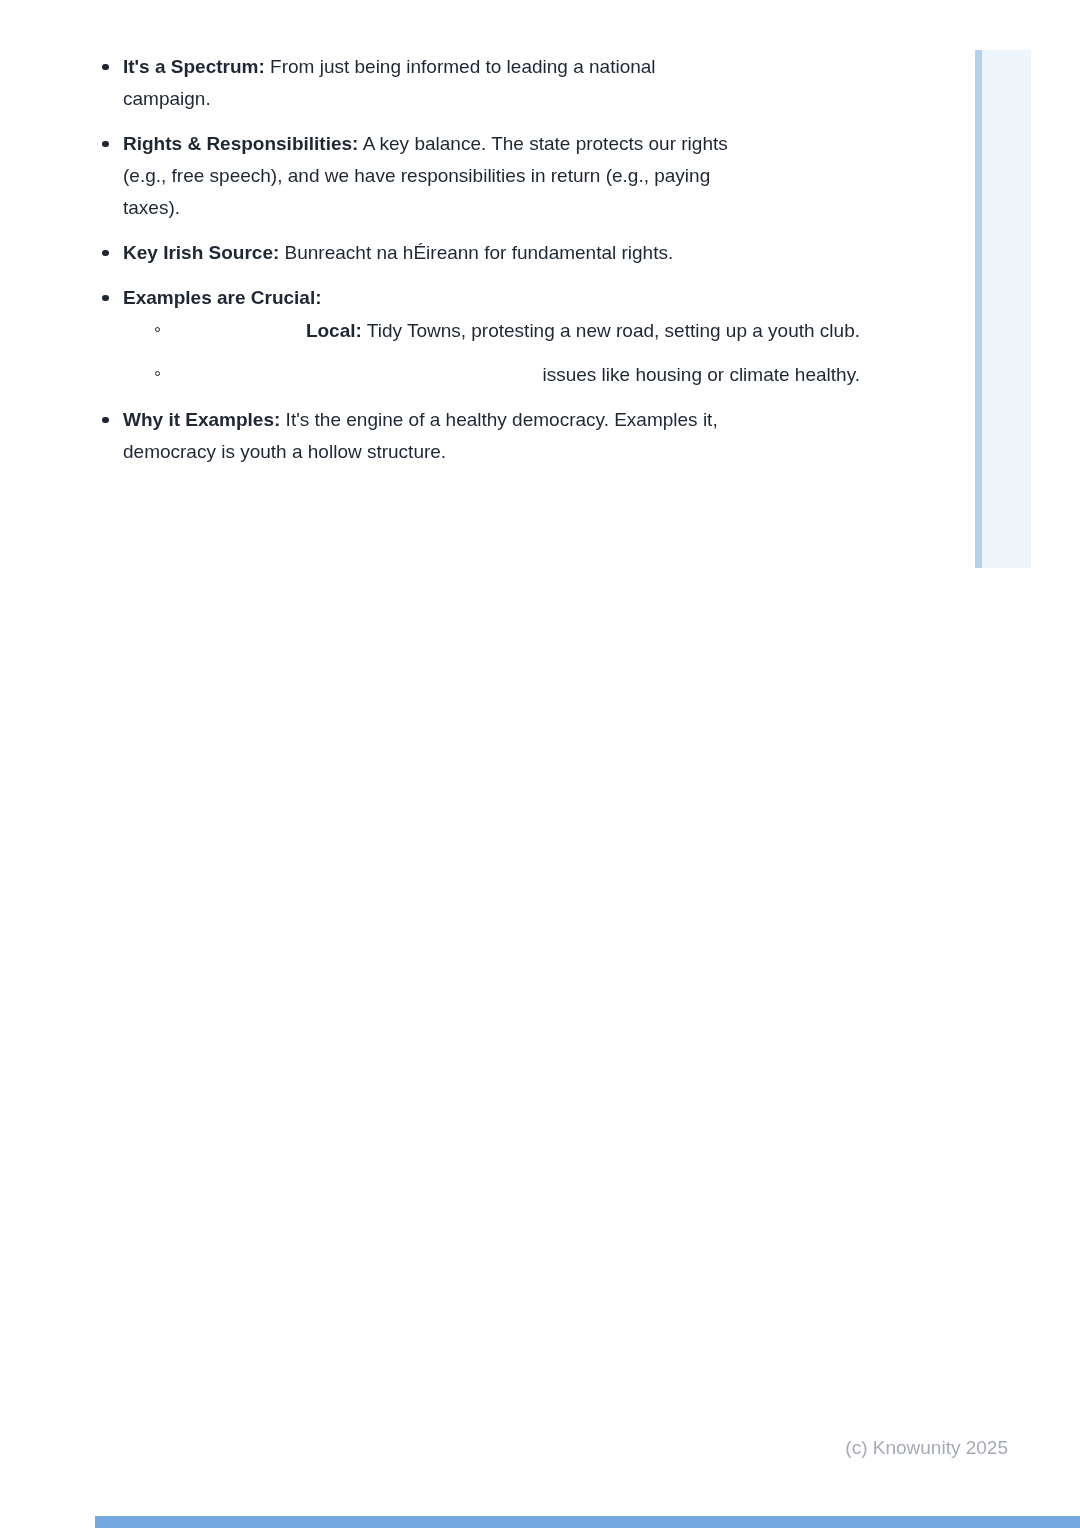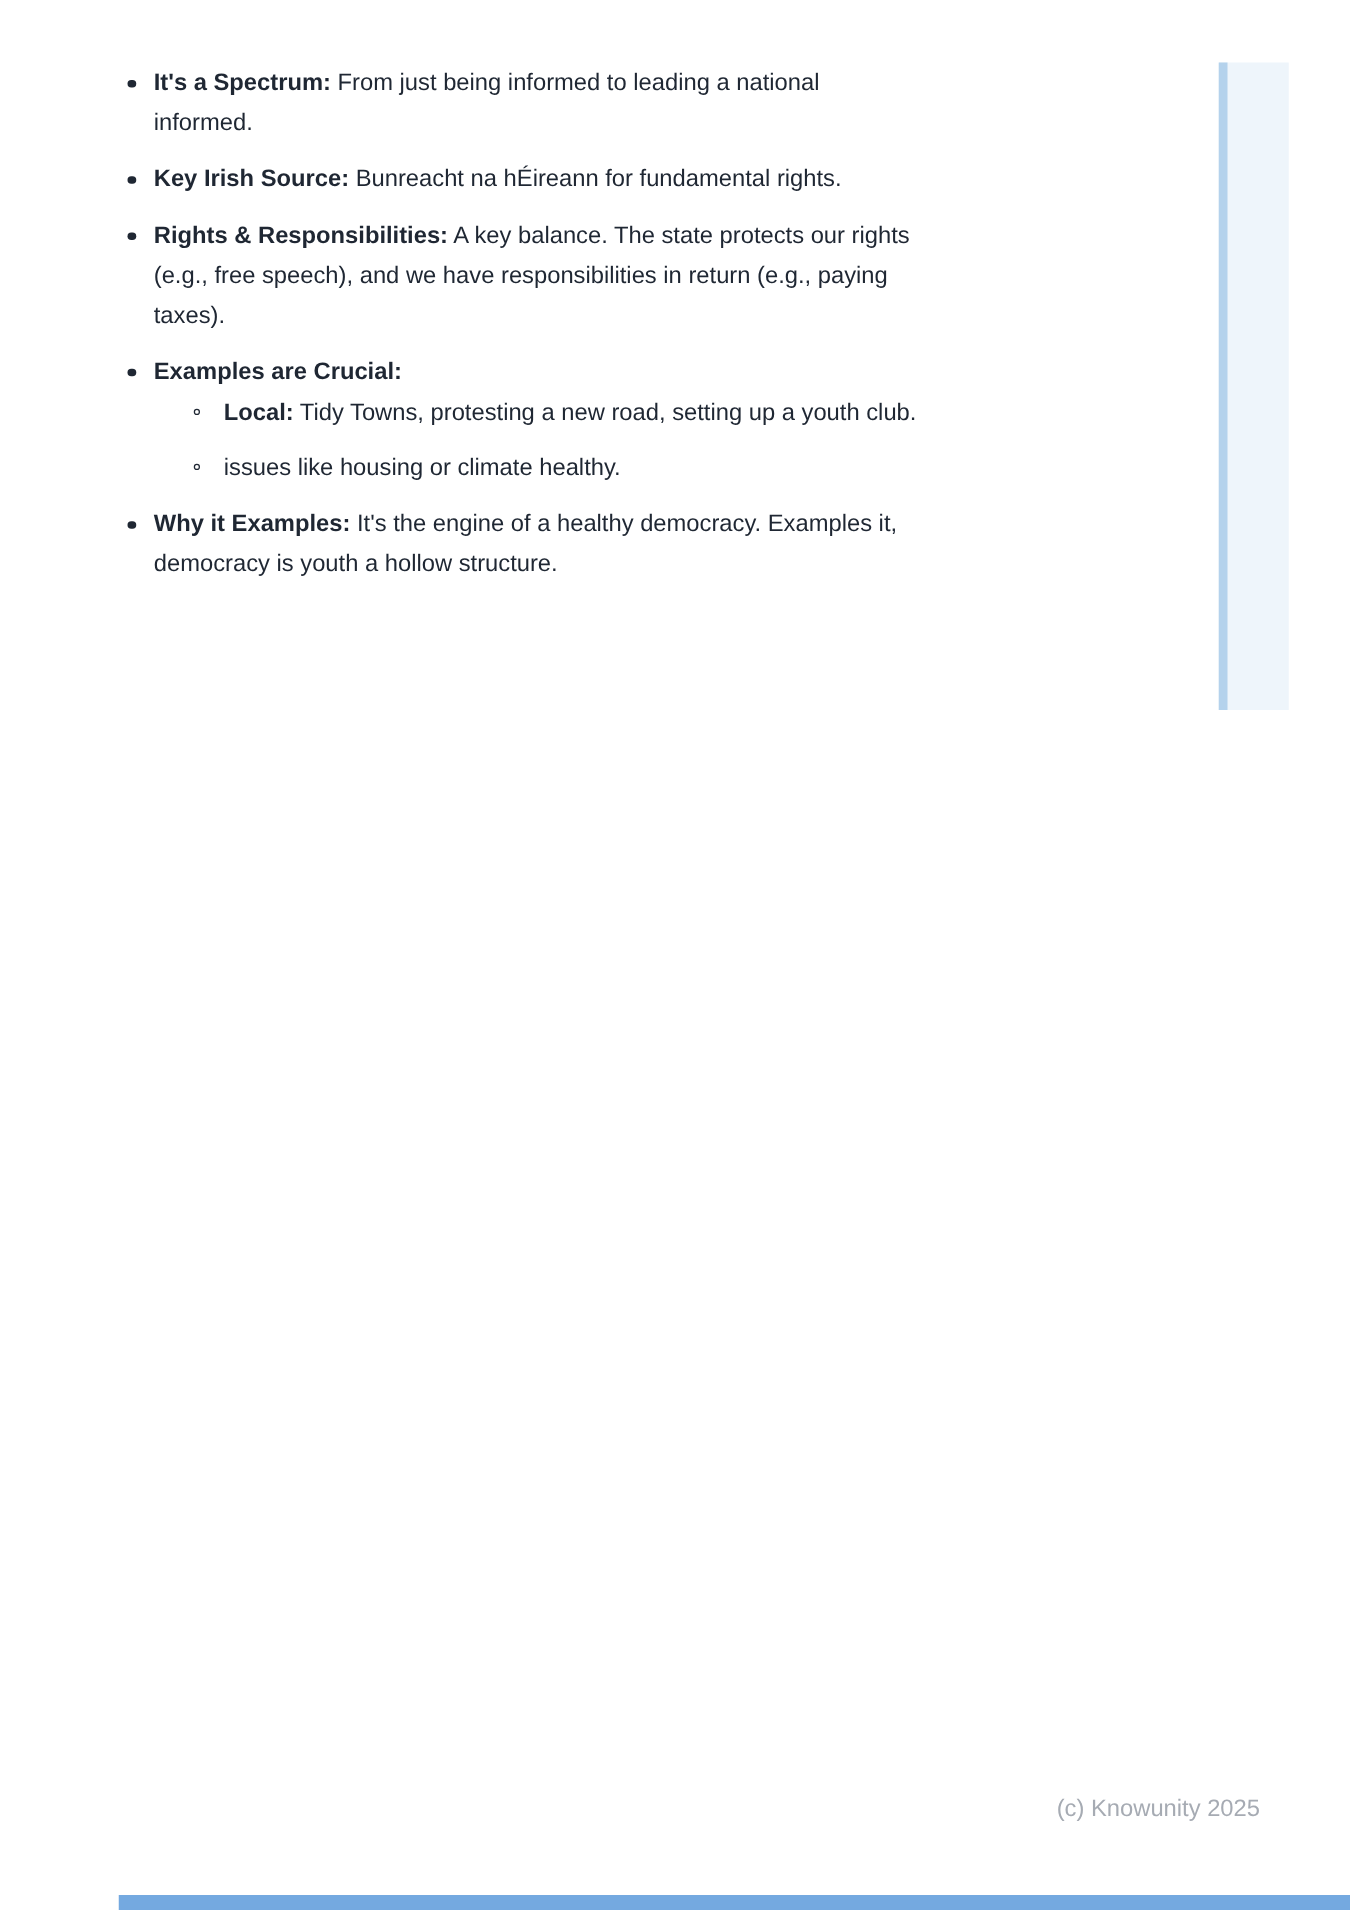--- a/index.html
+++ b/index.html
@@ -43,20 +43,21 @@
     border-radius:50%;
     background:var(--text);
   }
   ul.sub{list-style:none;margin-top:1px;}
   li.subitem{
     position:relative;
     margin-left:23px;
     padding-left:33px;
     margin-top:12px;
     margin-bottom:12px;
+    text-align:right;
   }
   li.subitem:first-child{margin-top:0;}
   .bullet-ring{
     position:absolute;
     left:9px;
     top:12px;
     width:5px;
     height:5px;
     border:1.5px solid var(--text);
     border-radius:50%;
@@ -100,33 +101,33 @@
 <body>
 
 <div class="page">
 
   <div class="content">
     <ul class="main">
 
       <li class="item">
         <span class="bullet-dot"></span>
         <div><span class="lead">It's a Spectrum:</span><span> From just being informed to leading a national</span></div>
-        <div>informed.</div>
-      </li>
-
-      <li class="item">
-        <span class="bullet-dot"></span>
-        <div><span class="lead">Key Irish Source:</span><span> Bunreacht na hÉireann for fundamental rights.</span></div>
+        <div>campaign.</div>
       </li>
 
       <li class="item">
         <span class="bullet-dot"></span>
         <div><span class="lead">Rights &amp; Responsibilities:</span><span> A key balance. The state protects our rights</span></div>
         <div>(e.g., free speech), and we have responsibilities in return (e.g., paying</div>
         <div>taxes).</div>
+      </li>
+
+      <li class="item">
+        <span class="bullet-dot"></span>
+        <div><span class="lead">Key Irish Source:</span><span> Bunreacht na hÉireann for fundamental rights.</span></div>
       </li>
 
       <li class="item">
         <span class="bullet-dot"></span>
         <div><span class="lead">Examples are Crucial:</span><span></span></div>
         <ul class="sub">
           <li class="subitem">
             <span class="bullet-ring"></span>
             <div><span class="lead">Local:</span><span> Tidy Towns, protesting a new road, setting up a youth club.</span></div>
           </li>

